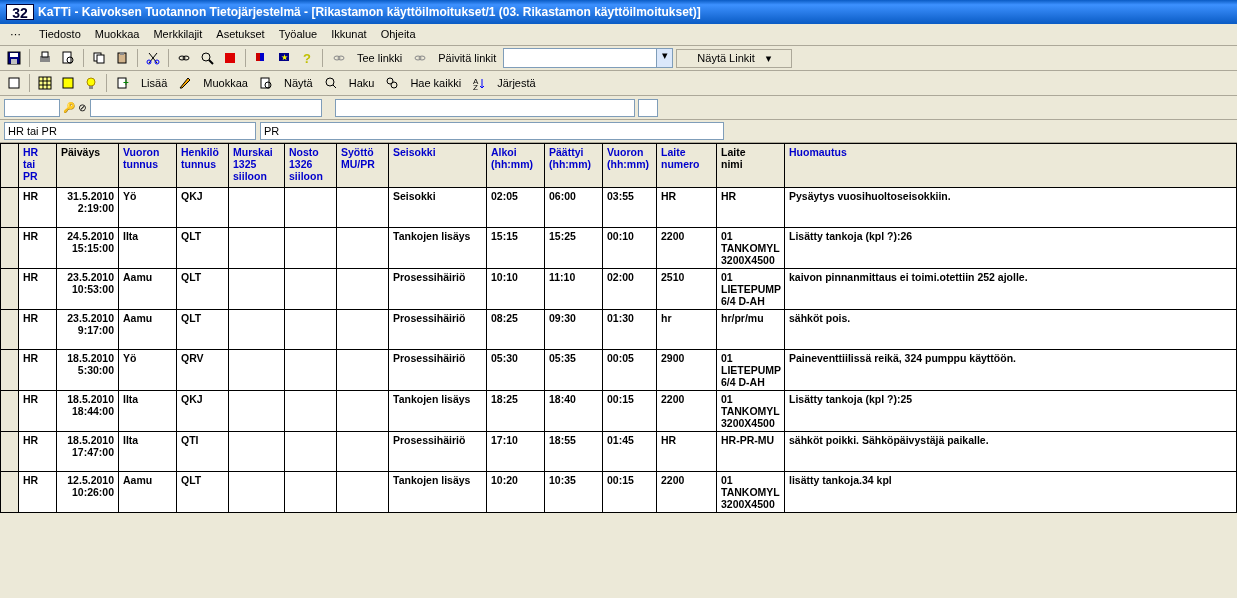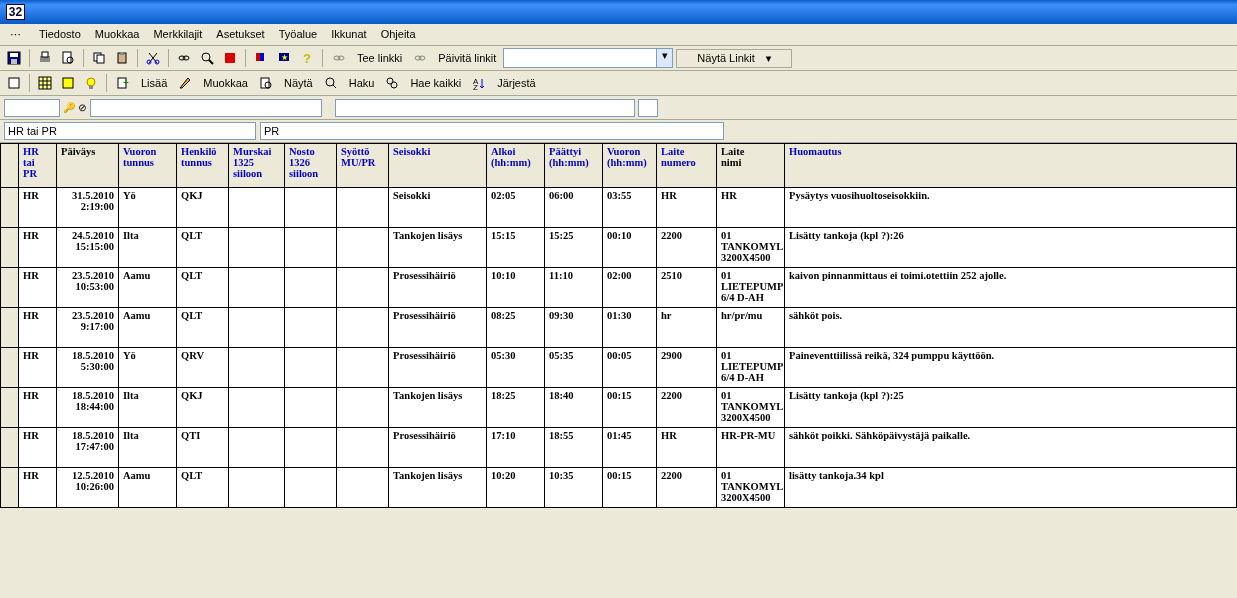--- a/index.html
+++ b/index.html
@@ -1,31 +1,31 @@
 <!DOCTYPE html>
 <html><head>
 <meta charset="utf-8">
 <style>
 * { box-sizing: border-box; margin: 0; padding: 0; }
 body { font-family: Tahoma, Arial, sans-serif; font-size: 11px; background: #ece9d8; width: 1237px; }
 .titlebar { background: linear-gradient(to bottom, #0a5bc4, #3d91ff 20%, #0a5bc4); color: #fff; font-weight: bold; padding: 4px 6px; font-size: 12px; display: flex; align-items: center; }
-.titlebar .icon { width: 19px; height: 16px; background: #fff; margin-right: 4px; display: inline-block; border: 1px solid #003; font-size: 12px; text-align: center; color: #003; }
+.titlebar .icon { width: 28px; height: 16px; background: #fff; margin-right: 4px; display: inline-block; border: 1px solid #003; font-size: 14px; text-align: center; color: #003; }
 .menubar { background: #ece9d8; padding: 2px 4px; border-bottom: 1px solid #aca899; display: flex; gap: 2px; }
 .menubar span { padding: 2px 6px; cursor: default; }
 .menubar span:first-child { margin-right: 4px; }
 .toolbar { background: #ece9d8; padding: 2px 4px; border-bottom: 1px solid #aca899; display: flex; align-items: center; gap: 3px; min-height: 24px; }
 .tbtn { width: 20px; height: 20px; display: inline-flex; align-items: center; justify-content: center; cursor: pointer; border: 1px solid transparent; }
 .tsep { width: 1px; height: 18px; background: #aca899; margin: 0 2px; }
 .ttext { padding: 0 4px; cursor: pointer; display: inline-flex; align-items: center; gap: 11px; white-space: nowrap; }
 .tinput { height: 18px; border: 1px solid #7f9db9; background: #fff; padding: 0 2px; }
 .combo { width: 170px; height: 20px; border: 1px solid #7f9db9; background: #fff; display: flex; align-items: center; }
 .combo .arrow { width: 16px; height: 18px; background: #dbe8fb; border-left: 1px solid #7f9db9; margin-left: auto; text-align: center; }
 .filterbar { background: #ece9d8; padding: 2px 4px; display: flex; align-items: center; gap: 4px; border-bottom: 1px solid #aca899; }
 .filterbar input { height: 18px; border: 1px solid #7f9db9; background: #fff; padding: 1px 3px; font-family: inherit; font-size: 11px; }
-.table-wrap { background: #b91c1c; font-family: Liberation Serif, serif; }
+.table-wrap { background: #b91c1c; }
 table { border-collapse: collapse; width: 100%; table-layout: fixed; }
 th, td { border: 1px solid #000; padding: 2px 4px; vertical-align: top; font-size: 10.5px; overflow: hidden; }
 th { background: #ece9d8; color: #0000cc; font-weight: bold; text-align: left; height: 44px; vertical-align: top; cursor: pointer; }
 th.noninteract { color: #000; cursor: default; }
 td { background: #fff; height: 40px; font-weight: bold; }
 td.rowsel { background: #ece9d8; width: 18px; }
 .col-sel { width: 18px; }
 .col-hrpr { width: 38px; }
 .col-date { width: 62px; }
 .col-vuoro { width: 58px; }
@@ -40,20 +40,21 @@
 .col-laitenum { width: 60px; }
 .col-laitenimi { width: 68px; }
 .date-cell { text-align: right; white-space: pre; }
 svg { display: block; }
 </style>
 </head>
 <body>
 
 <div class="titlebar">
   <span class="icon">32</span>
+  <span>KaTTi - Kaivoksen Tuotannon Tietojärjestelmä - [Rikastamon käyttöilmoitukset/1 (03. Rikastamon käyttöilmoitukset)]</span>
 </div>
 
 <div class="menubar">
   <span>⋯</span>
   <span>Tiedosto</span>
   <span>Muokkaa</span>
   <span>Merkkilajit</span>
   <span>Asetukset</span>
   <span>Työalue</span>
   <span>Ikkunat</span>

